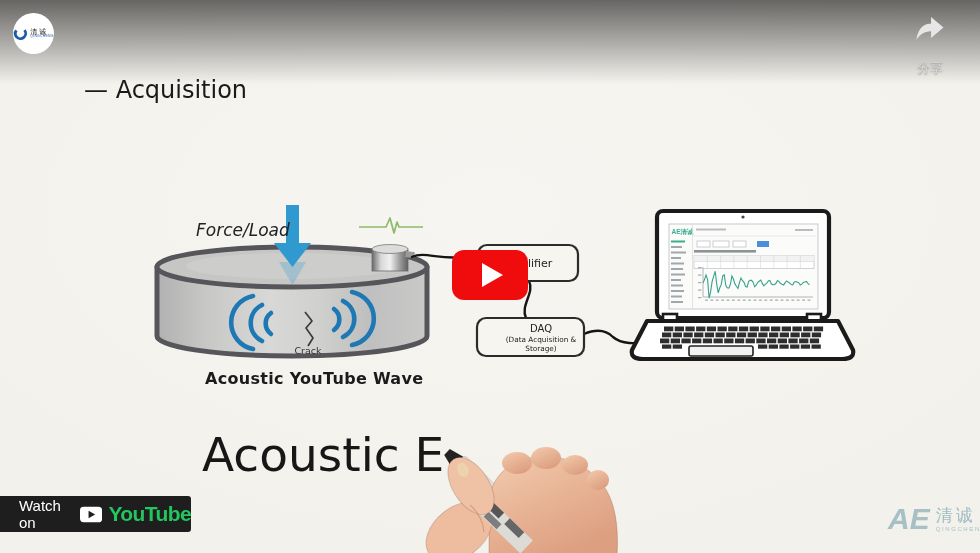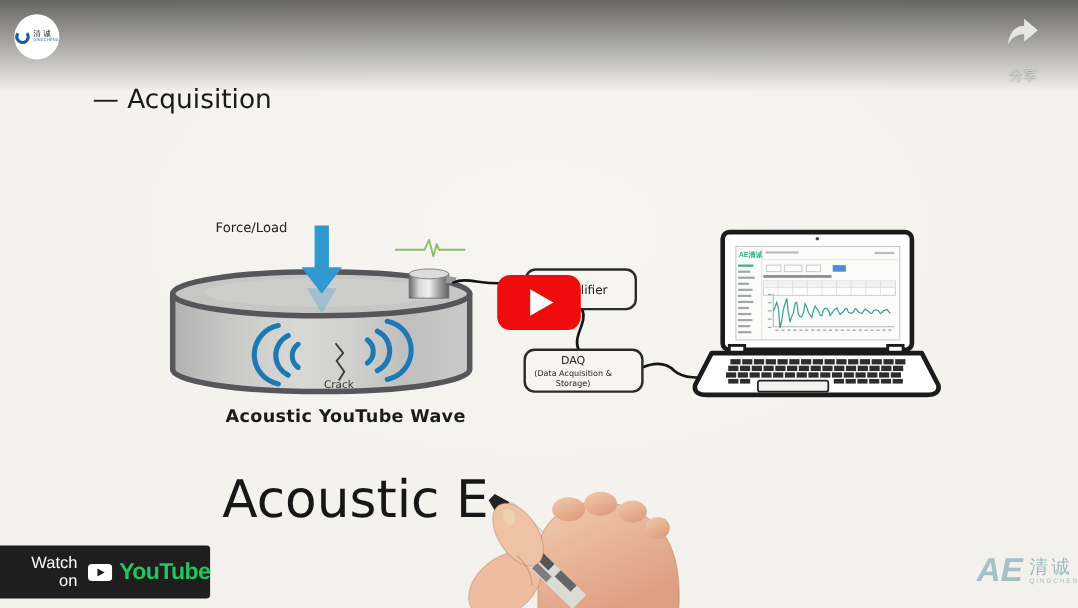--- a/index.html
+++ b/index.html
@@ -5,47 +5,47 @@
   html,body{margin:0;padding:0;background:#888;}
   #stage{position:relative;width:980px;height:553px;overflow:hidden;
          background:radial-gradient(130% 130% at 50% 38%, #f6f5f1 0%, #f2f0ea 65%, #eae8e1 100%);
          font-family:"Liberation Sans", sans-serif;}
   .abs{position:absolute;}
   svg{display:block;}
 
   
   #bullets{left:84px;top:68px;font-family:"DejaVu Sans",sans-serif;font-size:24px;color:#1a1a1a;}
   #bullets .b{line-height:44px;white-space:pre;}
-  #force-label{left:196px;top:200px;font-family:"DejaVu Sans",sans-serif;font-size:12px;color:#222;}
+  #force-label{left:196px;top:220px;font-family:"DejaVu Sans",sans-serif;font-size:17px;color:#222;font-style:italic;}
   #crack-label{left:284px;top:345px;width:48px;text-align:center;font-family:"DejaVu Sans",sans-serif;font-size:9.5px;color:#333;}
   #caption{left:205px;top:369px;font-family:"DejaVu Sans",sans-serif;font-size:16px;font-weight:600;letter-spacing:.3px;color:#1b1b1b;}
   #amp-label{left:521px;top:257px;font-family:"DejaVu Sans",sans-serif;font-size:11px;color:#222;}
-  #daq-labels{left:477px;top:323px;width:88px;text-align:center;color:#222;font-family:"DejaVu Sans",sans-serif;}
+  #daq-labels{left:477px;top:323px;width:88px;text-align:center;color:#222;font-family:"DejaVu Sans",sans-serif;padding-left:20px;}
   #daq-labels .t1{font-size:10px;line-height:12px;}
   #daq-labels .t2{font-size:7.3px;line-height:9px;}
   #headline{left:202px;top:427px;font-family:"DejaVu Sans",sans-serif;font-size:47px;color:#171717;white-space:nowrap;}
 
   
   #top-shade{left:0;top:0;width:980px;height:84px;
     background:linear-gradient(rgba(8,8,8,.60), rgba(8,8,8,.28) 55%, rgba(8,8,8,0));}
   #avatar{left:13px;top:13px;width:41px;height:41px;border-radius:50%;background:#fff;
     display:flex;align-items:center;justify-content:center;gap:2px;cursor:pointer;}
   #avatar .col{display:flex;flex-direction:column;line-height:1;}
   #avatar .cn{font-size:7px;color:#222;letter-spacing:2px;}
   #avatar .en{font-size:3.5px;color:#1d5ba8;letter-spacing:.2px;}
   #vid-title{left:68px;top:23px;font-size:17.5px;color:#e9e9e9;text-shadow:0 1px 2px rgba(0,0,0,.45);cursor:pointer;}
   #share{left:903px;top:14px;width:54px;display:flex;flex-direction:column;align-items:center;cursor:pointer;}
   #share .lbl{margin-top:18px;font-size:13px;color:#d8d8d8;text-shadow:0 1px 2px rgba(0,0,0,.4);}
 
   #play-btn{left:452px;top:250px;width:76px;height:50px;border-radius:12px;
     display:flex;align-items:center;justify-content:center;cursor:pointer;}
   #play-btn .tri{width:0;height:0;border-left:21px solid #fff;border-top:12px solid transparent;border-bottom:12px solid transparent;margin-left:5px;}
 
-  #watch-btn{left:0;top:496px;height:48px;width:191px;background:#1e1e1e;border-radius:0 3px 3px 0;
-    display:flex;align-items:center;gap:10px;padding:0 0 0 19px;box-sizing:border-box;cursor:pointer;text-align:right;}
+  #watch-btn{left:0;top:496px;height:36px;width:191px;background:#1e1e1e;border-radius:0 3px 3px 0;
+    display:flex;align-items:center;gap:10px;padding:0 0 0 19px;box-sizing:border-box;cursor:pointer;}
   #watch-btn .wo{color:#fff;font-size:15px;font-weight:500;}
   #watch-btn .wordmark{color:#22c55e;font-size:21px;font-weight:700;letter-spacing:-.6px;margin-left:-4px;}
 
   #watermark{left:888px;top:504px;display:flex;align-items:center;gap:6px;}
   #watermark .mark{font-size:30px;font-weight:700;font-style:italic;color:#a6c0c6;line-height:1;}
   #watermark .col{display:flex;flex-direction:column;line-height:1;}
   #watermark .cn{font-size:17px;color:#9fbcc3;letter-spacing:3px;}
   #watermark .en{font-size:6px;color:#a9c2c8;letter-spacing:1.6px;margin-top:2px;}
 </style>
 </head>

